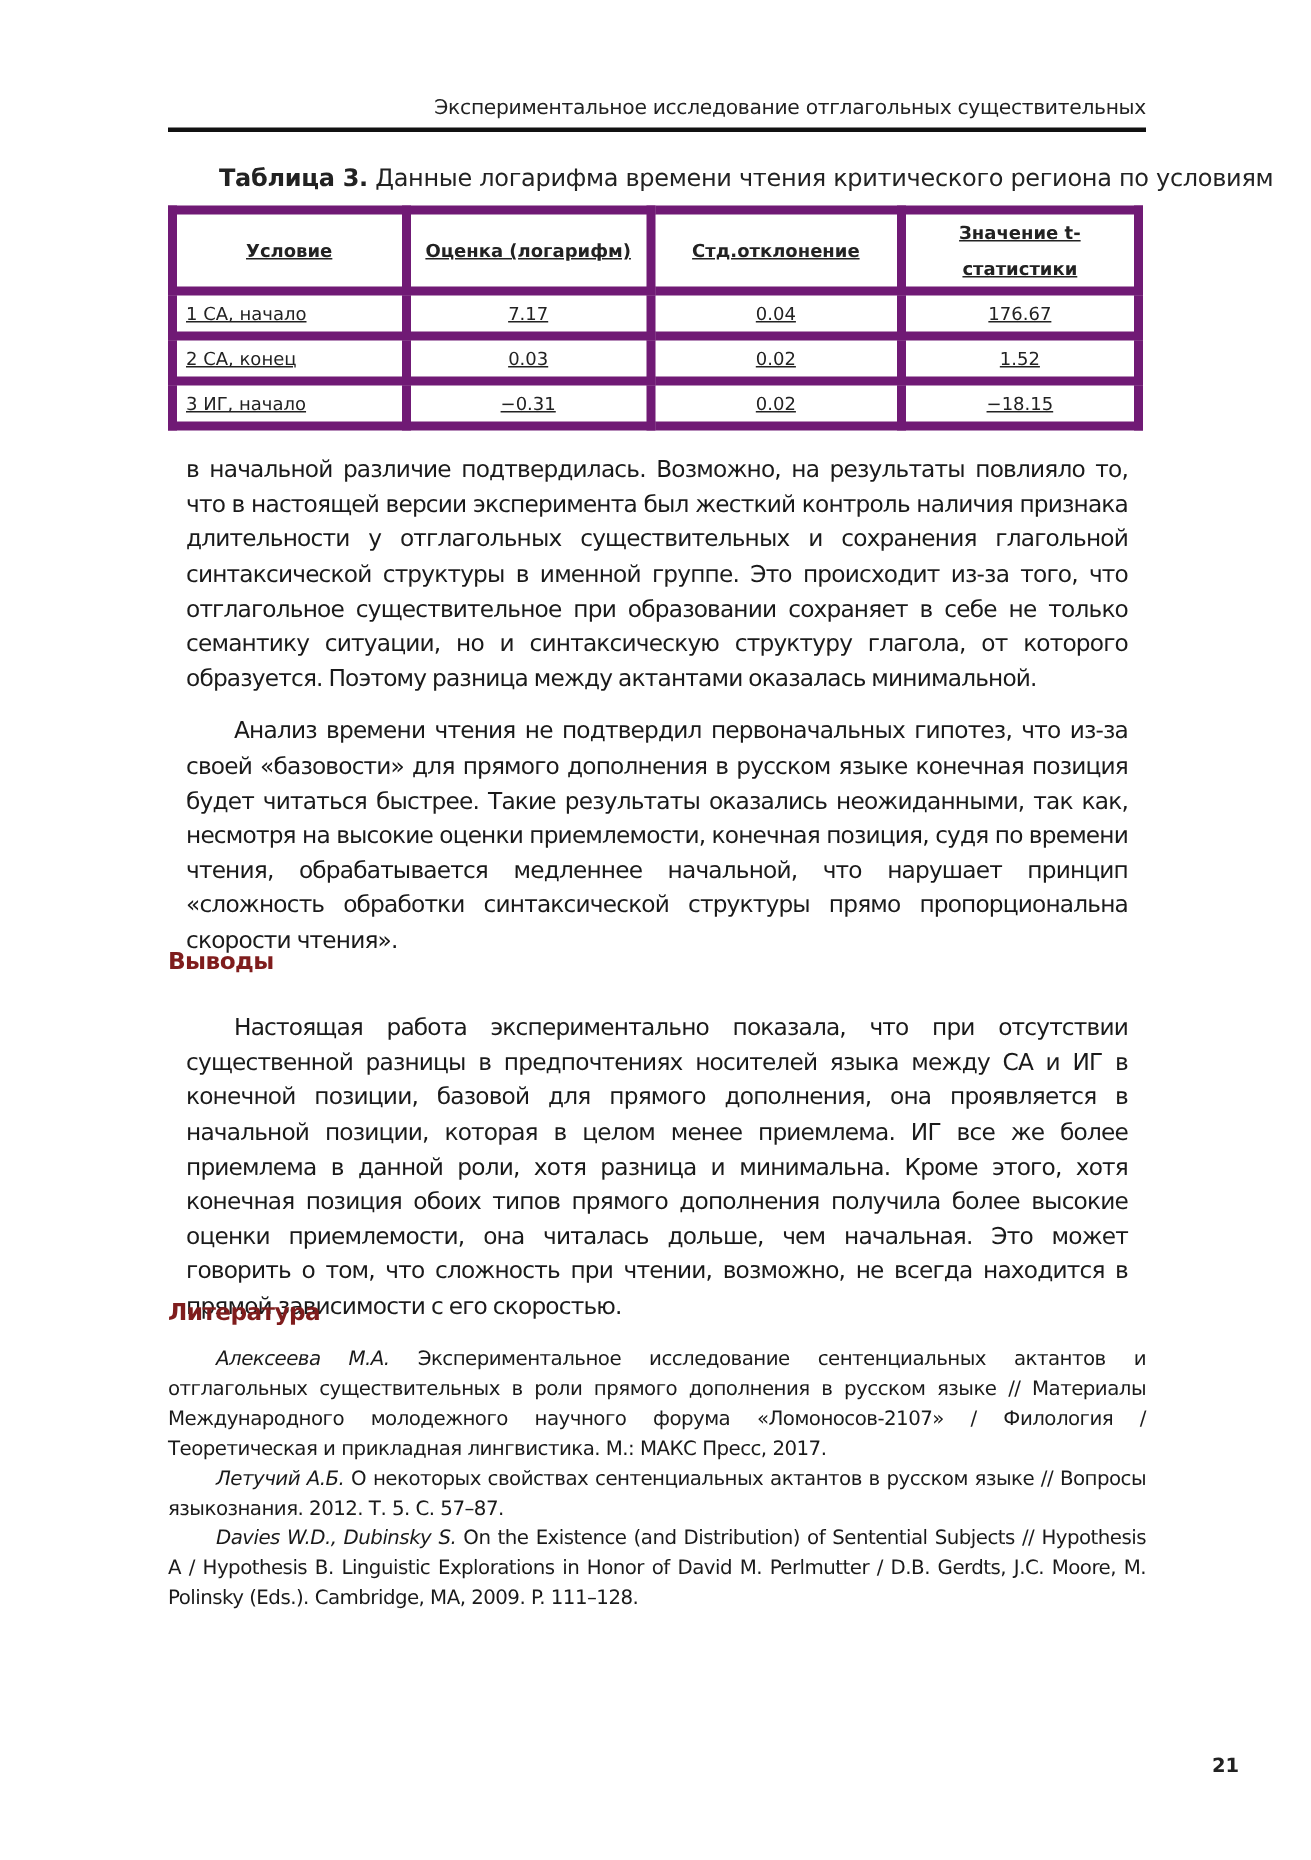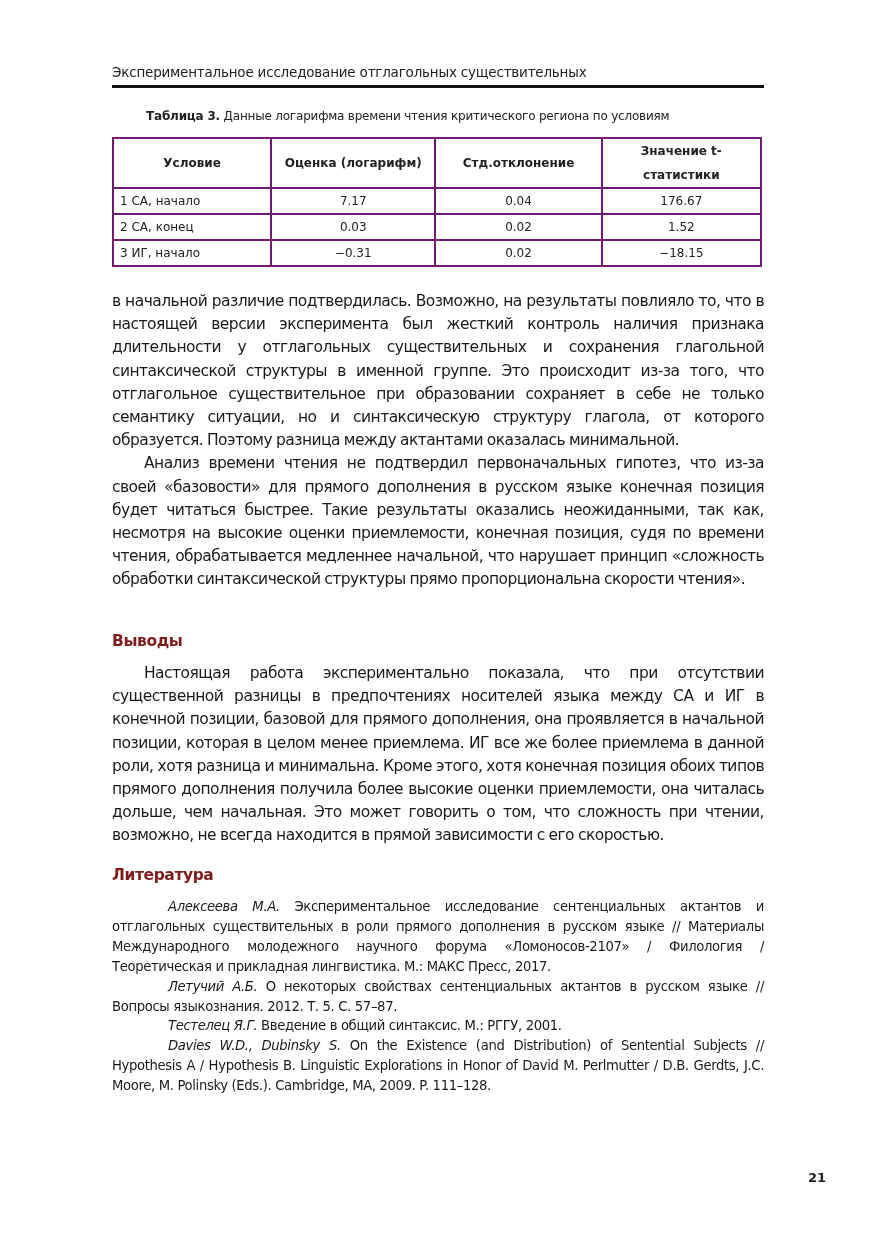--- a/index.html
+++ b/index.html
@@ -1,37 +1,37 @@
 <!DOCTYPE html>
 <html><head>
   <meta charset="utf-8">
   <style>
     html, body { margin: 0; padding: 0; background: #ffffff; }
     body { width: 874px; height: 1240px; position: relative; overflow: hidden;
       font-family: "DejaVu Sans", sans-serif; color: #1a1a1a; }
-    .running-head { position: absolute; left: 112px; top: 64px; width: 652px; 
+    .running-head { position: absolute; left: 112px; top: 64px; width: 652px; text-align: right;
       font-size: 13.5px; letter-spacing: -0.2px; color: #222; }
     .head-rule { position: absolute; left: 112px; top: 85px; width: 652px; height: 3px; background: #111; }
-    .caption { position: absolute; left: 146px; top: 109px; font-size: 12px; color: #222; letter-spacing: -0.2px; }
+    .caption { position: absolute; left: 146px; top: 109px; font-size: 16px; color: #222; letter-spacing: -0.2px; }
     .caption b { font-weight: bold; }
     table.data { position: absolute; left: 112px; top: 137px; width: 650px; border-collapse: collapse;
       font-size: 12px; color: #222; }
-    table.data th, table.data td { border: 2px solid #701a75; height: 24px; padding: 0 6px; line-height: 24px; }
+    table.data th, table.data td { border: 6px solid #701a75; height: 24px; padding: 0 6px; line-height: 24px; text-decoration: underline; }
     table.data th { font-weight: bold; text-align: center; }
     table.data td.c { text-align: center; }
     .col1 { width: 150px; } .col2 { width: 155px; } .col3 { width: 155px; } .col4 { width: 150px; }
     .text { position: absolute; left: 112px; width: 652px; font-size: 15.5px; line-height: 23.2px;
       text-align: justify; letter-spacing: -0.55px; word-spacing: -0.5px; color: #1a1a1a; }
-    .text p { margin: 0; }
+    .text p { margin: 12px; }
     .indent { text-indent: 32px; }
     .h { position: absolute; left: 112px; font-size: 15.5px; font-weight: bold; color: #7f1d1d; letter-spacing: -0.4px; }
     .refs { position: absolute; left: 112px; width: 652px; font-size: 13.2px; line-height: 19.9px;
       text-align: justify; letter-spacing: -0.35px; color: #1a1a1a; }
     .refs p { margin: 0; text-indent: 32px; }
-    .refs i { font-style: italic; margin-left: 24px; }
+    .refs i { font-style: italic; }
     .pagenum { position: absolute; left: 808px; top: 1170px; font-size: 13px; font-weight: bold; color: #222; }
   </style>
 </head>
 <body>
 
 <div class="running-head">Экспериментальное исследование отглагольных существительных</div>
 <div class="head-rule"></div>
 
 <div class="caption">
   <b>Таблица 3.</b><span> Данные логарифма времени чтения критического региона по условиям</span>
@@ -75,17 +75,16 @@
 
 <div class="h" style="top:632px;">Выводы</div>
 <div class="text" style="top:662px;">
   <p class="indent">Настоящая работа экспериментально показала, что при отсутствии существенной разницы в предпочтениях носителей языка между СА и ИГ в конечной позиции, базовой для прямого дополнения, она проявляется в начальной позиции, которая в целом менее приемлема. ИГ все же более приемлема в данной роли, хотя разница и минимальна. Кроме этого, хотя конечная позиция обоих типов прямого дополнения получила более высокие оценки приемлемости, она читалась дольше, чем начальная. Это может говорить о том, что сложность при чтении, возможно, не всегда находится в прямой зависимости с его скоростью.</p>
 </div>
 
 <div class="h" style="top:866px;">Литература</div>
 <div class="refs" style="top:897px;">
   <p><i>Алексеева М.А.</i><span> Экспериментальное исследование сентенциальных актантов и отглагольных существительных в роли прямого дополнения в русском языке // Материалы Международного молодежного научного форума «Ломоносов-2107» / Филология / Теоретическая и прикладная лингвистика. М.: МАКС Пресс, 2017.</span></p>
   <p><i>Летучий А.Б.</i><span> О некоторых свойствах сентенциальных актантов в русском языке // Вопросы языкознания. 2012. Т. 5. С. 57–87.</span></p>
-  <p><i>Тестелец Я.Г.</i><span> Введение в общий синтаксис. М.: РГГУ, 2001.</span></p>
   <p><i>Davies W.D., Dubinsky S.</i><span> On the Existence (and Distribution) of Sentential Subjects // Hypothesis A / Hypothesis B. Linguistic Explorations in Honor of David M. Perlmutter / D.B. Gerdts, J.C. Moore, M. Polinsky (Eds.). Cambridge, MA, 2009. P. 111–128.</span></p>
 </div>
 
 <div class="pagenum">21</div>
 
 </body></html>

